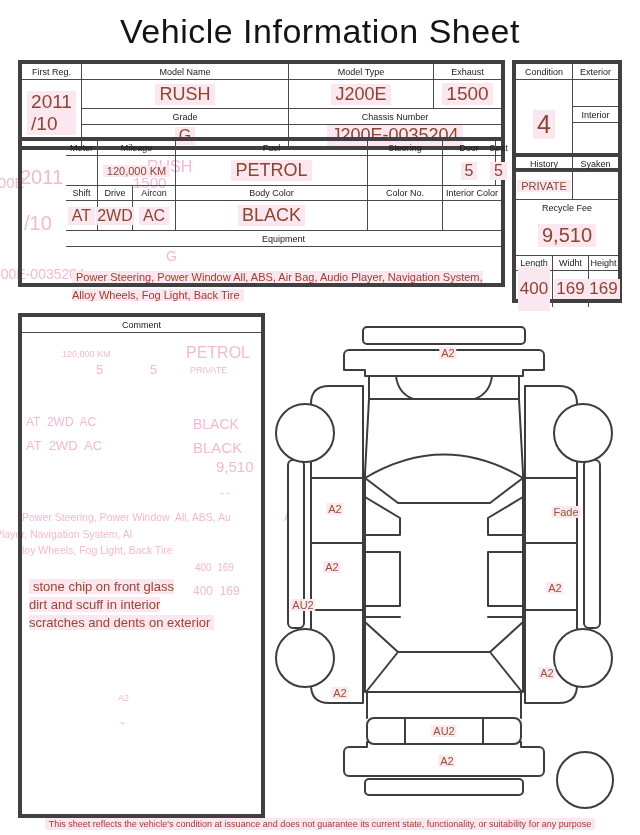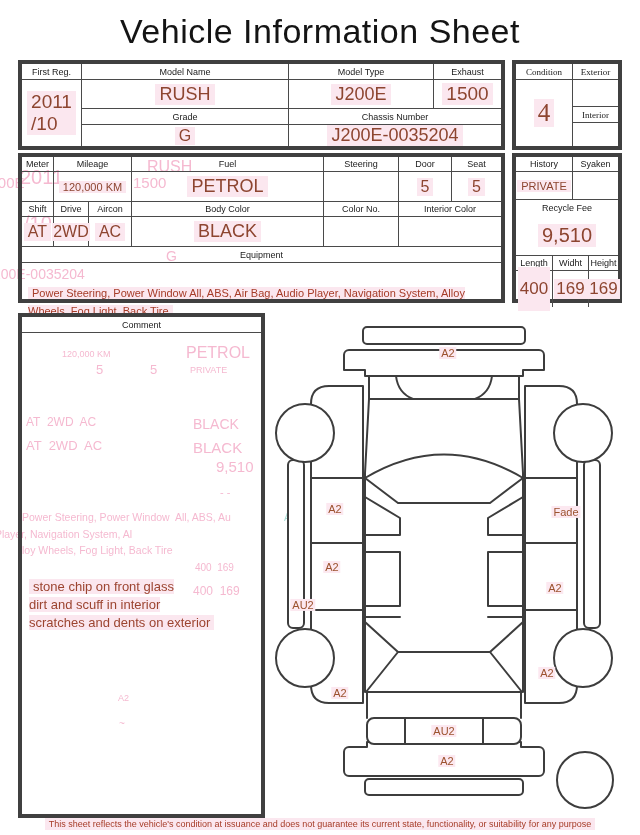--- a/index.html
+++ b/index.html
@@ -16,23 +16,23 @@
   .bt{border-top:1px solid #4a4a4a;}
   .h{font-size:9px;color:#1a1a1a;white-space:nowrap;}
   .v{color:#8d4530;white-space:nowrap;}
   .hl{background:#fbe7ef;padding:0 4px;}
   .pre{white-space:pre-line;}
   .f11{font-size:11px;}.f16{font-size:16px;}.f17{font-size:17px;}
   .f18{font-size:18px;}.f19{font-size:19px;}.f20{font-size:20px;}.f25{font-size:25px;}
   
   .t1{left:18px;top:60px;width:487px;height:90px;grid-template-columns:60px 207px 145px 1fr;
       grid-template-rows:16px 29px 16px 1fr;}
-  .cond{left:512px;top:60px;width:110px;height:90px;grid-template-columns:57px 1fr;
-      grid-template-rows:16px 27px 16px 1fr;font-family:Liberation Serif, serif;}
-  .spec{left:18px;top:153px;width:487px;height:150px;}
+  .cond{left:512px;top:60px;width:110px;height:112px;grid-template-columns:57px 1fr;
+      grid-template-rows:16px 27px 16px 1fr;}
+  .spec{left:18px;top:137px;width:487px;height:150px;padding-left:44px;}
   .ga{grid-template-columns:32px 78px 192px 75px 53px 1fr;grid-template-rows:15px 30px;}
   .gb{grid-template-columns:32px 35px 43px 192px 75px 1fr;grid-template-rows:15px 30px;}
   .eqh{height:15px;border-bottom:1px solid #4a4a4a;display:flex;align-items:center;justify-content:center;}
   .eqt{height:44px;padding:2px 6px;text-align:left;box-sizing:border-box;margin-top:18px;}
   .eqt .hl{font-size:11px;line-height:1.3;color:#a63c28;}
   .hist{left:512px;top:153px;width:110px;height:150px;}
   .gh{grid-template-columns:57px 1fr;grid-template-rows:15px 28px;}
   .feeh{height:15px;display:flex;align-items:center;justify-content:center;}
   .feev{height:40px;display:flex;align-items:center;justify-content:center;}
   .glwh{grid-template-columns:37px 36px 1fr;grid-template-rows:16px 1fr;height:52px;}

